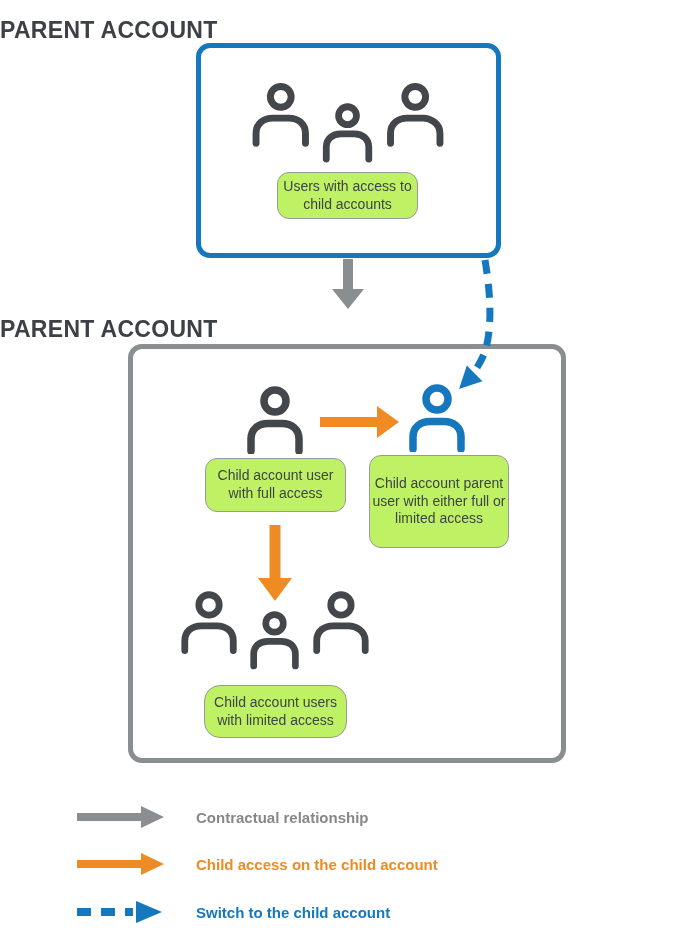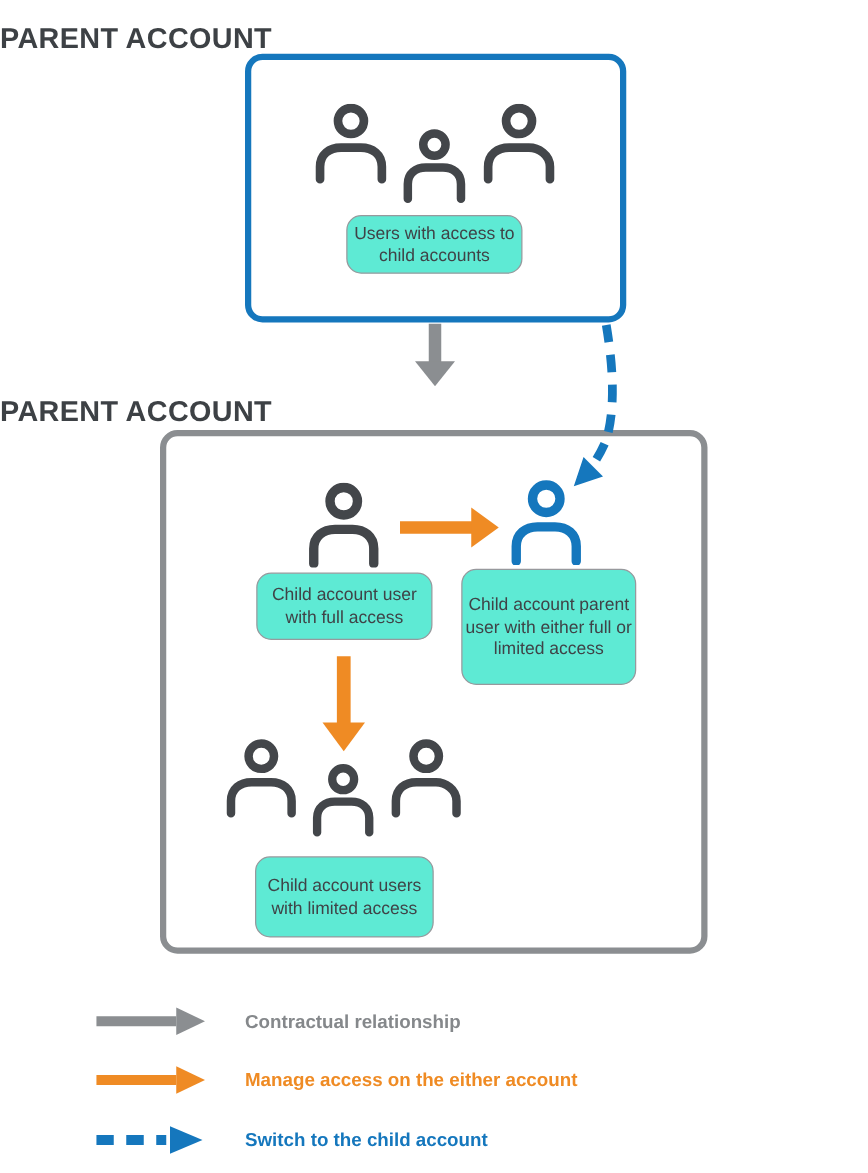--- a/index.html
+++ b/index.html
@@ -10,21 +10,21 @@
   .title {
     position:absolute; left:0; width:694px; text-align:left;
     font-size:23px; font-weight:bold; letter-spacing:.3px; color:#3d4145;
   }
   .frame {
     position:absolute; box-sizing:border-box; background:#ffffff; border-radius:14px;
   }
   .frame-parent { border:5px solid #1577bd; }
   .frame-child  { border:5px solid #8b8e91; }
   .pill {
-    position:absolute; box-sizing:border-box; background:#5eead4;
+    position:absolute; box-sizing:border-box; background:#bef264;
     border:1.5px solid #97999d; border-radius:12px;
     display:flex; align-items:center; justify-content:center; text-align:center;
     font-size:14px; line-height:1.26; color:#3f4347; padding:4px 0;
   }
   .icon-svg { position:absolute; display:block; }
   svg.overlay {
     position:absolute; left:0; top:0; width:694px; height:938px; pointer-events:none;
   }
   .legend-row { position:absolute; display:flex; align-items:center; height:26px; }
   .legend-arrow { display:block; margin-right:31px; }
@@ -90,21 +90,21 @@
     <g fill="none" stroke="#ffffff" stroke-width="14" stroke-linecap="round" transform="translate(72,21) scale(0.86)">
       <circle cx="32" cy="14" r="10.5"></circle>
       <path d="M7,65 V51 C7,41 14.5,35.5 24,35.5 H40 C49.5,35.5 57,41 57,51 V65"></path>
     </g>
     <g fill="none" stroke="#43464a" stroke-width="8" stroke-linecap="round" transform="translate(72,21) scale(0.86)">
       <circle cx="32" cy="14" r="10.5"></circle>
       <path d="M7,65 V51 C7,41 14.5,35.5 24,35.5 H40 C49.5,35.5 57,41 57,51 V65"></path>
     </g>
   </svg>
 
-  <div class="pill" style="left:204px; top:685px; width:143px; height:65px;">Child account users with limited access</div>
+  <div class="pill" style="left:204px; top:685px; width:143px; height:53px;border-radius:16px;">Child account users with limited access</div>
 
   <svg class="overlay" viewBox="0 0 694 938">
     <defs>
       <marker id="blueHead" markerUnits="userSpaceOnUse" markerWidth="26" markerHeight="26" refX="17" refY="13" orient="auto">
         <path d="M2,2 L24,13 L2,24 Z" fill="#1577bd"></path>
       </marker>
     </defs>
 
     <g>
       <line x1="348" y1="259" x2="348" y2="291" stroke="#8b8e91" stroke-width="10"></line>
@@ -130,21 +130,21 @@
       <polygon points="64,1 64,23 87,12" fill="#8b8e91"></polygon>
     </svg>
     <div class="legend-label" style="color:#85888b;">Contractual relationship</div>
   </div>
 
   <div class="legend-row" style="left:77px; top:851px;">
     <svg class="legend-arrow" width="88" height="24" viewBox="0 0 88 24">
       <rect x="0" y="8" width="64" height="8" fill="#ef8b24"></rect>
       <polygon points="64,1 64,23 87,12" fill="#ef8b24"></polygon>
     </svg>
-    <div class="legend-label" style="color:#ef8b24;">Manage access on the either account</div>
+    <div class="legend-label" style="color:#ef8b24;">Child access on the child account</div>
   </div>
 
   <div class="legend-row" style="left:77px; top:899px;align-items:center;">
     <svg class="legend-arrow" width="88" height="24" viewBox="0 0 88 24">
       <line x1="0" y1="12" x2="56" y2="12" stroke="#1577bd" stroke-width="8" stroke-dasharray="14 10"></line>
       <polygon points="59,1 59,23 85,12" fill="#1577bd"></polygon>
     </svg>
     <div class="legend-label" style="color:#1577bd;">Switch to the child account</div>
   </div>
 

